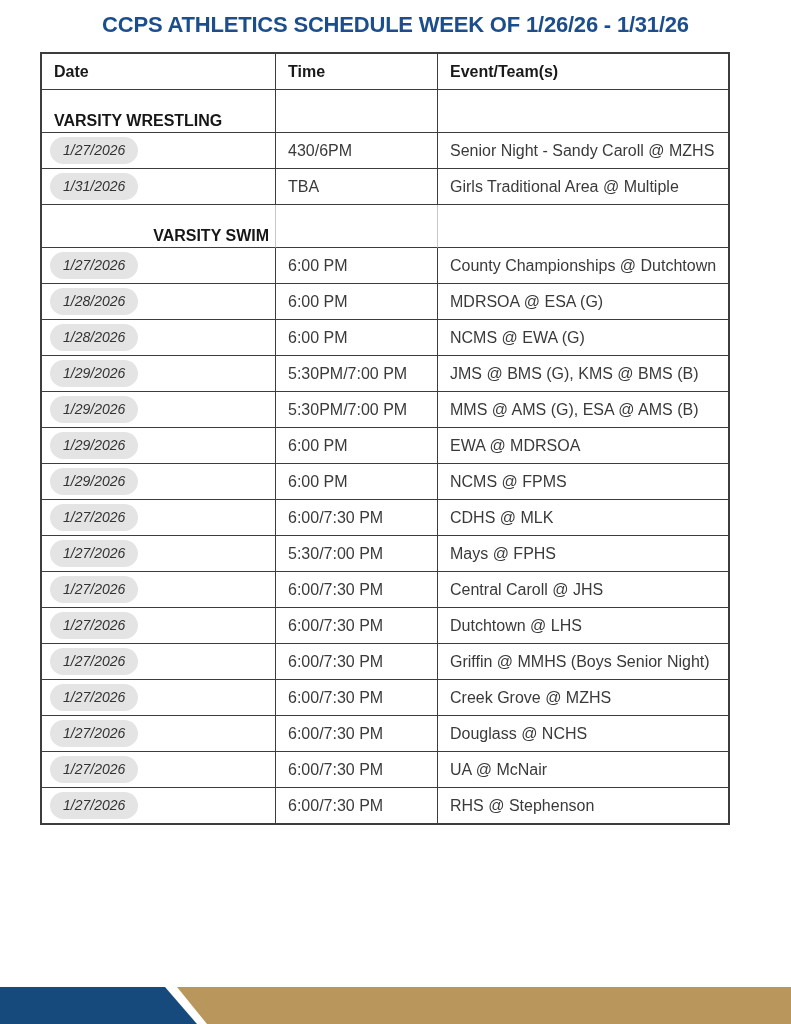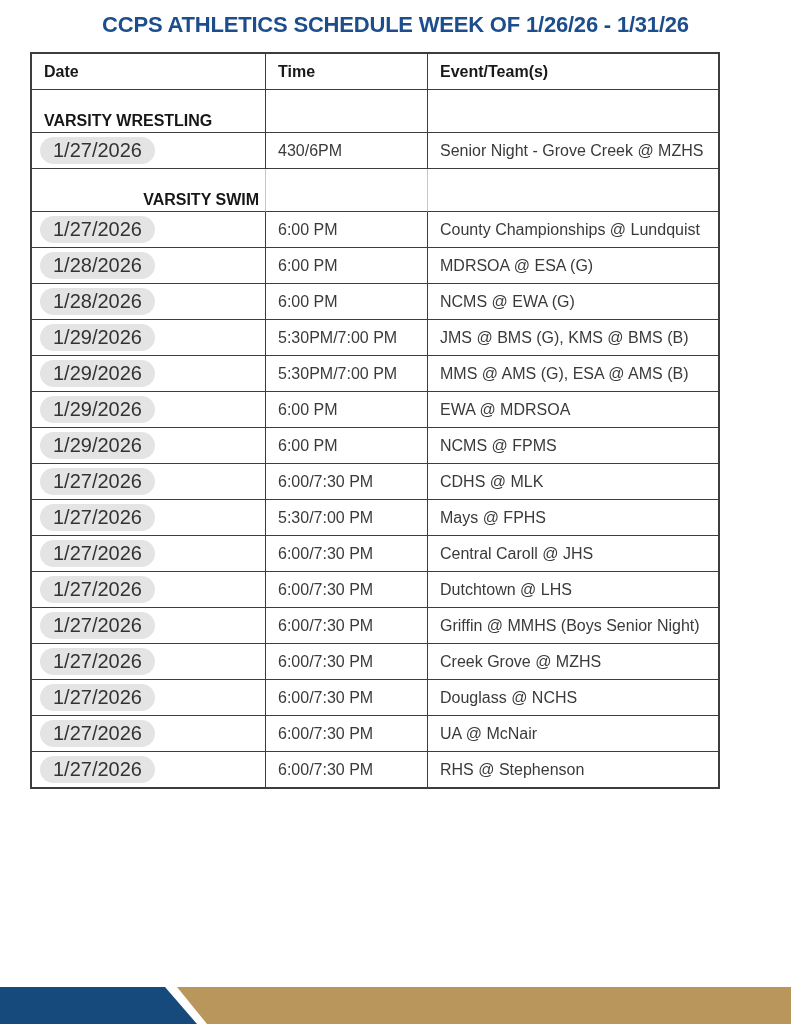--- a/index.html
+++ b/index.html
@@ -12,21 +12,21 @@
   }
 
   .page-title {
     position:absolute; top:12px; left:0; width:791px;
     text-align:center;
     font-size:22px; font-weight:800; letter-spacing:-0.2px;
     color:var(--title-blue, #1c4e8d);
   }
 
   table.schedule {
-    position:absolute; left:30px; top:52px;
+    position:absolute; left:40px; top:52px;
     width:690px;
     border-collapse:separate; border-spacing:0;
     border:2px solid var(--border-dark, #3d3d3d);
     table-layout:fixed;
   }
   col.c-date  { width:234px; }
   col.c-time  { width:162px; }
   col.c-event { width:290px; }
 
   th, td {
@@ -55,22 +55,23 @@
   tr.row-soft td { border-right-color:#c7c7c7;text-align:right; }
   tr.row-merged td.section-title { border-right-color:#e0e0e0; }
   tr.row-ms td { height:55px; }
   tr.row-ms .section-inner { max-width:170px; }
 
   .pill {
     display:inline-block;
     background:var(--pill-gray, #e4e4e4);
     border-radius:999px;
     padding:4px 13px 5px 13px;
-    font-size:20px; color:#333333;
+    font-size:14px; color:#333333;
     line-height:18px;
+    font-style:italic;
   }
 
   .footer {
     position:absolute; left:0; bottom:0; width:791px; height:37px;
   }
   .footer .shape { position:absolute; top:0; left:0; width:791px; height:37px; }
   .footer .blue {
     background:var(--footer-blue, #164a7d);
     clip-path:polygon(0 0, 165px 0, 197px 100%, 0 100%);
   }
@@ -99,31 +100,36 @@
   </thead>
   <tbody id="schedule-body">
       <tr class="">
         <td class="section-title"><span class="section-inner">VARSITY WRESTLING</span></td>
         <td></td>
         <td></td>
       </tr>
       <tr>
         <td class="date-cell"><span class="pill">1/27/2026</span></td>
         <td>430/6PM</td>
-        <td>Senior Night - Grove Creek @ MZHS</td>
+        <td>Senior Night - Sandy Caroll @ MZHS</td>
+      </tr>
+      <tr>
+        <td class="date-cell"><span class="pill">1/31/2026</span></td>
+        <td>TBA</td>
+        <td>Girls Traditional Area @ Multiple</td>
       </tr>
       <tr class="row-soft">
         <td class="section-title"><span class="section-inner">VARSITY SWIM</span></td>
         <td></td>
         <td></td>
       </tr>
       <tr>
         <td class="date-cell"><span class="pill">1/27/2026</span></td>
         <td>6:00 PM</td>
-        <td>County Championships @ Lundquist</td>
+        <td>County Championships @ Dutchtown</td>
       </tr>
       <tr>
         <td class="date-cell"><span class="pill">1/28/2026</span></td>
         <td>6:00 PM</td>
         <td>MDRSOA @ ESA (G)</td>
       </tr>
       <tr>
         <td class="date-cell"><span class="pill">1/28/2026</span></td>
         <td>6:00 PM</td>
         <td>NCMS @ EWA (G)</td>

